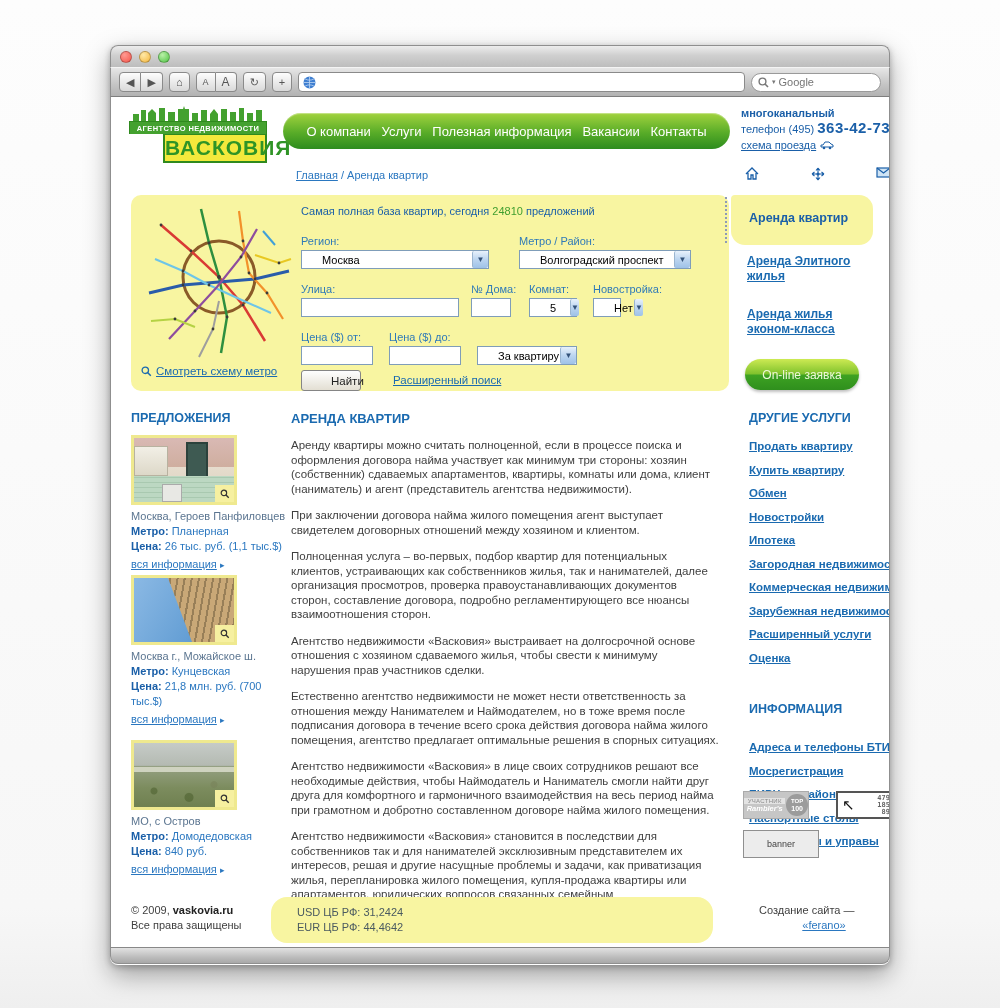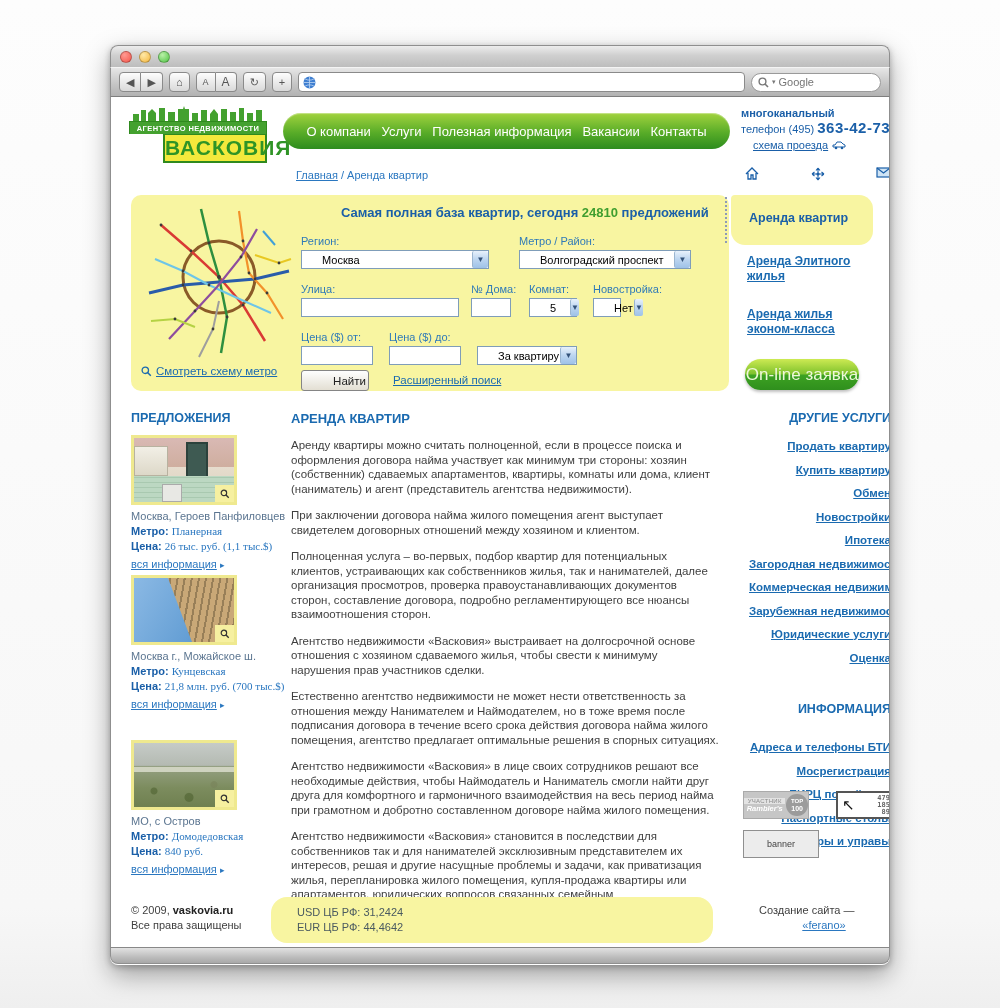--- a/index.html
+++ b/index.html
@@ -29,57 +29,57 @@
   .logo { position:absolute; left:18px; top:8px; width:138px; height:58px; cursor:pointer; }
   .logo .sky { height:16px; display:block; }
   .logo .band { background:#44a12f; color:#fff; font-weight:bold; font-size:7.5px; letter-spacing:.4px; text-align:center; padding:2px 0 1px; border:1px solid #2f8a1e; border-bottom:none; }
   .logo .name { background:#f3e93c; color:#2f9426; font-weight:bold; font-size:21px; letter-spacing:1px; text-align:center; border:2px solid #2f8a1e; border-top:1px solid #2f8a1e; line-height:26px;margin-left:34px; }
   .nav { position:absolute; left:172px; top:16px; width:447px; height:36px; border-radius:18px; background:linear-gradient(180deg,#a2d33e 0%,#58ac28 55%,#2d8c1e 100%); display:flex; align-items:center; justify-content:space-around; padding:0 18px; box-shadow:inset 0 1px 1px rgba(255,255,255,.4); }
   .nav a { color:#fff; font-size:13px; text-decoration:none; cursor:pointer; white-space:nowrap; }
   .phone { position:absolute; left:630px; top:10px; width:150px; color:#1a5fa8; font-size:11px; }
   .phone .l1 { font-weight:bold; }
   .phone .num { font-size:15px; font-weight:bold; letter-spacing:.5px; }
   .phone .route { margin-top:3px; display:flex; align-items:center; gap:4px; }
-  .phone .route a { color:#1a5fa8; text-decoration:underline; cursor:pointer;margin-left:12px; }
+  .phone .route a { color:#1a5fa8; text-decoration:underline; cursor:pointer; }
   .breadcrumb { position:absolute; left:185px; top:72px; font-size:11px; color:#2a77c0; }
   .breadcrumb a { color:#2a77c0; text-decoration:underline; cursor:pointer; }
   .hdr-icons { position:absolute; left:634px; top:70px; width:146px; display:flex; justify-content:space-between; }
   .hdr-icons span { cursor:pointer; }
 
   
   .panel { position:absolute; left:20px; top:98px; width:598px; height:196px; background:#f8f5a1; border-radius:10px; }
   .map { position:absolute; left:12px; top:6px; width:152px; height:158px; cursor:pointer; }
   .maplink { position:absolute; left:10px; top:170px; display:flex; align-items:center; gap:4px; font-size:11.5px; }
   .maplink a { color:#1a6ab0; text-decoration:underline; cursor:pointer; }
   .form { position:absolute; left:170px; top:10px; width:418px; font-size:11px; }
-  .form .title { font-size:13px; font-weight:bold; color:#1a5fa8;margin-left:40px; }
+  .form .title { font-size:11px; font-weight:normal; color:#1a5fa8; }
   .form .title .cnt { color:#3f9e2f; }
   .flabel { position:absolute; color:#2f7ab8; font-size:11px; white-space:nowrap; }
   .tinput { position:absolute; height:19px; border:1px solid #7f9db9; background:#fff; font-size:11px; padding:0 3px; font-family:"Liberation Sans",sans-serif; }
   .sel { position:absolute; height:19px; border:1px solid #7f9db9; background:#fff; display:flex; align-items:center; cursor:pointer; }
   .sel .val { flex:1; font-size:11px; padding:0 20px; white-space:nowrap; overflow:hidden; }
   .sel .arr { width:16px; height:100%; background:linear-gradient(180deg,#e8f1fb,#bcd5f0 50%,#9ec2e8); border-left:1px solid #9ab5d0; border-radius:2px; display:flex; align-items:center; justify-content:center; font-size:8px; color:#33527a; }
-  .findbtn { position:absolute; left:0; top:165px; width:68px; height:21px; border:1px solid #858585; border-radius:3px; background:linear-gradient(180deg,#fefefe,#e3dfd3); font-size:11.5px; color:#222; cursor:pointer; font-family:"Liberation Sans",sans-serif;padding-left:29px; }
+  .findbtn { position:absolute; left:0; top:165px; width:60px; height:21px; border:1px solid #858585; border-radius:3px; background:linear-gradient(180deg,#fefefe,#e3dfd3); font-size:11.5px; color:#222; cursor:pointer; font-family:"Liberation Sans",sans-serif;padding-left:29px; }
   .advlink { position:absolute; left:92px; top:169px; font-size:11.5px; color:#1a6ab0; text-decoration:underline; cursor:pointer; }
 
   
   .tab { position:absolute; left:620px; top:98px; width:142px; height:50px; background:#f8f5a1; border-radius:4px 14px 14px 14px; }
   .tab-dots { position:absolute; left:614px; top:100px; height:46px; border-left:2px dotted #8d9ab8; }
   .tab .lbl { position:absolute; left:18px; top:16px; font-size:12.5px; font-weight:bold; color:#1a5fa8; }
   .sideblock a.big { position:absolute; width:125px; font-size:12px; font-weight:bold; color:#1a6ab0; text-decoration:underline; cursor:pointer; line-height:15px; }
-  .onlinebtn { position:absolute; left:634px; top:262px; width:114px; height:31px; border:none; border-radius:16px; background:linear-gradient(180deg,#cdea53 0%,#7fc22d 48%,#3da222 52%,#2f8f1d 100%); color:#eef8d8; font-size:17px; cursor:pointer; box-shadow:0 2px 3px rgba(0,0,0,.25); font-family:"Liberation Sans",sans-serif; }
+  .onlinebtn { position:absolute; left:634px; top:262px; width:114px; height:31px; border:none; border-radius:16px; background:linear-gradient(180deg,#cdea53 0%,#7fc22d 48%,#3da222 52%,#2f8f1d 100%); color:#eef8d8; font-size:12px; cursor:pointer; box-shadow:0 2px 3px rgba(0,0,0,.25); font-family:"Liberation Sans",sans-serif; }
 
   
   .colhead { font-size:12.5px; font-weight:bold; color:#1a6ab0; }
   .offers-head { position:absolute; left:20px; top:314px; }
   .card-photo { position:absolute; left:20px; width:106px; height:70px; border:3px solid #efe98f; overflow:hidden; cursor:pointer; background:#ccc; }
   .zoomtag { position:absolute; right:0; bottom:0; width:19px; height:17px; background:#f6f0a0; display:flex; align-items:center; justify-content:center; }
   .card-text { position:absolute; left:20px; width:160px; font-size:11px; color:#5b7590; line-height:15px; }
   .card-text .lab { font-weight:bold; color:#1a5fa8; }
-  .card-text .val { color:#2a77c0;font-family:Liberation Serif, serif; }
+  .card-text .val { color:#2a77c0; }
   .card-text a { color:#2a77c0; text-decoration:underline; cursor:pointer; }
   .arrow-r { color:#2a77c0; font-size:9px; }
 
   
   .ph1-wall{position:absolute;inset:0;background:linear-gradient(180deg,#d9b9b4 0%,#cfae9f 45%,#e6dccd 46%,#d8d2be 100%);}
   .ph1-cab{position:absolute;left:0;top:8px;width:34px;height:30px;background:linear-gradient(180deg,#f2efe6,#ddd8c8);border:1px solid #b8b2a0;}
   .ph1-door{position:absolute;left:52px;top:4px;width:22px;height:52px;background:#3e5a52;border:2px solid #2c423c;}
   .ph1-tile{position:absolute;left:0;bottom:0;width:100%;height:26px;background:repeating-linear-gradient(0deg,#bcd8c2 0 4px,#a9c9b0 4px 5px),repeating-linear-gradient(90deg,rgba(255,255,255,.25) 0 4px,rgba(0,0,0,.05) 4px 5px);}
   .ph1-mach{position:absolute;left:28px;bottom:0;width:20px;height:18px;background:#e8e8e4;border:1px solid #aaa;}
   .ph2-sky{position:absolute;inset:0;background:linear-gradient(120deg,#8bb9e4 0%,#4f90cc 100%);}
@@ -88,21 +88,21 @@
   .ph3-sky{position:absolute;inset:0;background:linear-gradient(180deg,#c6cbc7 0%,#b4bab2 35%,#96a184 36%,#7c8c5e 70%,#6f8050 100%);}
   .ph3-strip{position:absolute;left:0;top:38%;width:100%;height:5px;background:#cfd3c0;}
   .ph3-spots{position:absolute;inset:0;background:radial-gradient(circle at 20% 75%, rgba(70,90,40,.5) 0 3px, transparent 4px),radial-gradient(circle at 55% 85%, rgba(70,90,40,.5) 0 4px, transparent 5px),radial-gradient(circle at 80% 65%, rgba(120,130,90,.6) 0 3px, transparent 4px);}
 
   
   .article { position:absolute; left:180px; top:314px; width:428px; }
   .article h1 { font-size:13px; font-weight:bold; color:#1a6ab0; margin-bottom:12px; }
   .article p { font-size:11.5px; color:#3f3f3f; line-height:14.5px; margin-bottom:12px; }
 
   
-  .services { position:absolute; left:638px; top:314px; width:142px;text-align:right; }
+  .services { position:absolute; left:638px; top:314px; width:142px; }
   .services .colhead { margin-bottom:10px; }
   .services a { display:block; font-size:11.5px; font-weight:bold; color:#1a6ab0; text-decoration:underline; cursor:pointer; line-height:23.5px; white-space:nowrap; }
   .info-head { margin-top:32px; }
 
   
   .rambler { position:absolute; left:632px; top:694px; width:66px; height:28px; background:#c6c6c6; border:1px solid #aaa; display:flex; align-items:center; cursor:pointer; }
   .rambler .txt { width:42px; text-align:center; }
   .rambler .t1 { font-size:6px; color:#8a8a8a; letter-spacing:.3px; background:#e3e3e3; display:block; }
   .rambler .t2 { font-size:7.5px; color:#fff; font-weight:bold; font-style:italic; display:block; }
   .rambler .circ { width:22px; height:22px; border-radius:50%; background:#9b9b9b; color:#fff; text-align:center; margin-left:1px; }
@@ -391,21 +391,21 @@
     <div class="services">
       <div class="colhead">ДРУГИЕ УСЛУГИ</div>
       <a>Продать квартиру</a>
       <a>Купить квартиру</a>
       <a>Обмен</a>
       <a>Новостройки</a>
       <a>Ипотека</a>
       <a>Загородная недвижимость</a>
       <a>Коммерческая недвижимость</a>
       <a>Зарубежная недвижимость</a>
-      <a>Юридические услуги</a>
+      <a>Расширенный услуги</a>
       <a>Оценка</a>
       <div class="colhead info-head">ИНФОРМАЦИЯ</div>
       <div style="height:10px"></div>
       <a>Адреса и телефоны БТИ</a>
       <a>Мосрегистрация</a>
       <a>ЕИРЦ по районам</a>
       <a>Паспортные столы</a>
       <a>Префектуры и управы</a>
     </div>
 

